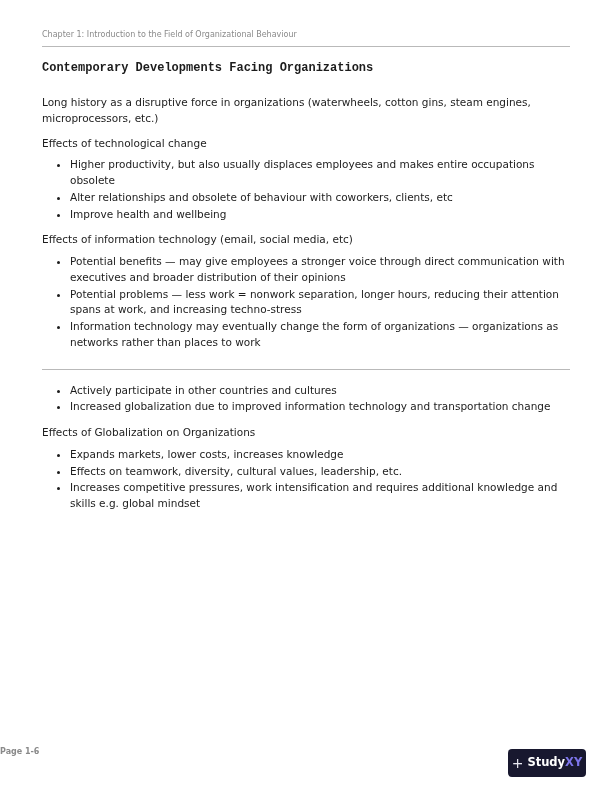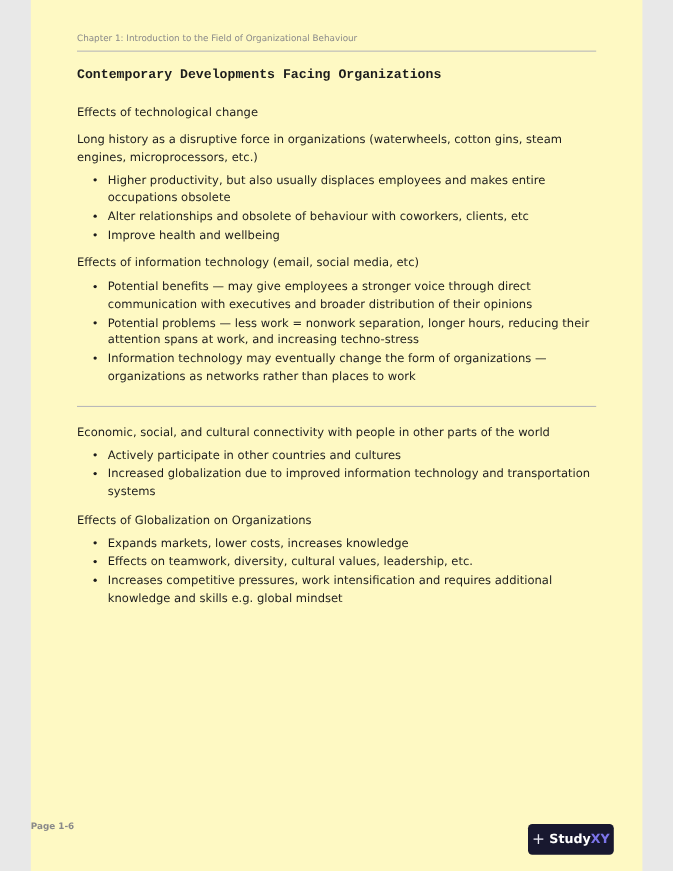--- a/index.html
+++ b/index.html
@@ -1,22 +1,22 @@
 <!DOCTYPE html>
 <html><head>
 <meta charset="utf-8">
 <style>
   * { box-sizing: border-box; }
   html, body { margin: 0; padding: 0; background: #e8e8e8; }
   .page {
     position: relative;
-    width: 556px;
+    width: 612px;
     height: 792px;
     margin: 0 auto;
-    background: #fef9c3;
+    background: #ffffff;
     font-family: "DejaVu Sans", "Liberation Sans", sans-serif;
     color: #1c1c1c;
     overflow: hidden;
   }
   .content {
     position: absolute;
     top: 30px;
     left: 42px;
     right: 42px;
   }
@@ -103,45 +103,44 @@
 <div class="page">
   <div class="content">
 
     <div class="chapter-label">Chapter 1: Introduction to the Field of Organizational Behaviour</div>
     <hr class="rule">
 
     <div class="doc-title">Contemporary Developments Facing Organizations</div>
 
     <div>
 
+      <p class="para">Long history as a disruptive force in organizations (waterwheels, cotton gins, steam engines, microprocessors, etc.)</p>
+
       <p class="para">Effects of technological change</p>
-
-      <p class="para">Long history as a disruptive force in organizations (waterwheels, cotton gins, steam engines, microprocessors, etc.)</p>
       <ul class="bullets">
         <li>Higher productivity, but also usually displaces employees and makes entire occupations obsolete</li>
         <li>Alter relationships and obsolete of behaviour with coworkers, clients, etc</li>
         <li>Improve health and wellbeing</li>
       </ul>
 
       <p class="para">Effects of information technology (email, social media, etc)</p>
       <ul class="bullets">
         <li>Potential benefits — may give employees a stronger voice through direct communication with executives and broader distribution of their opinions</li>
         <li>Potential problems — less work = nonwork separation, longer hours, reducing their attention spans at work, and increasing techno-stress</li>
         <li>Information technology may eventually change the form of organizations — organizations as networks rather than places to work</li>
       </ul>
     </div>
 
     <hr class="section-rule">
 
     <div>
 
-      <p class="para">Economic, social, and cultural connectivity with people in other parts of the world</p>
       <ul class="bullets">
         <li>Actively participate in other countries and cultures</li>
-        <li>Increased globalization due to improved information technology and transportation systems</li>
+        <li>Increased globalization due to improved information technology and transportation change</li>
       </ul>
 
       <p class="para">Effects of Globalization on Organizations</p>
       <ul class="bullets">
         <li>Expands markets, lower costs, increases knowledge</li>
         <li>Effects on teamwork, diversity, cultural values, leadership, etc.</li>
         <li>Increases competitive pressures, work intensification and requires additional knowledge and skills e.g. global mindset</li>
       </ul>
     </div>
 

